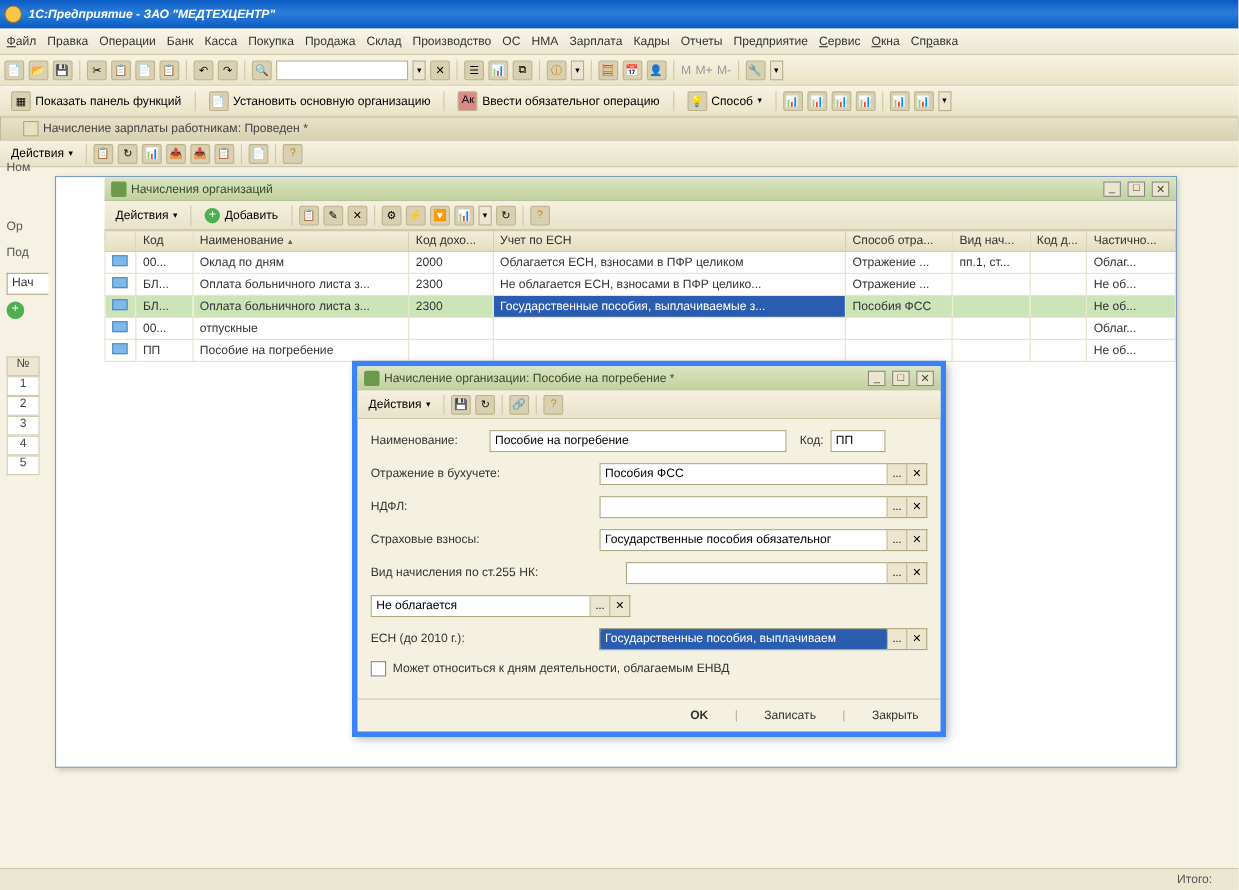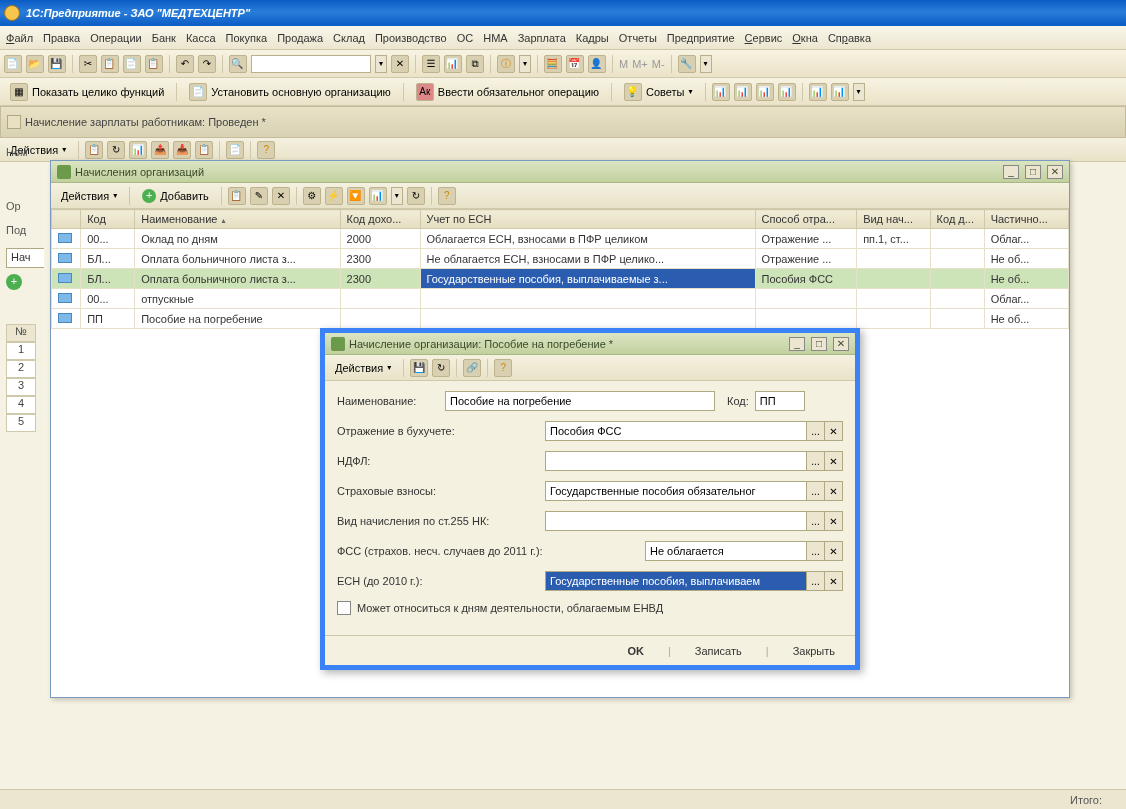--- a/index.html
+++ b/index.html
@@ -14,36 +14,36 @@
 
 .toolbar { height: 28px; background: linear-gradient(to bottom, #f7f3e2, #eae3c8); display: flex; align-items: center; padding: 0 4px; gap: 4px; border-bottom: 1px solid #cfc8aa; }
 .ticon { width: 18px; height: 18px; background: #d8d0b0; border: 1px solid #bdb48f; border-radius: 2px; display: inline-flex; align-items: center; justify-content: center; font-size: 10px; }
 .tsep { width: 1px; height: 18px; background: #cfc8aa; margin: 0 2px; }
 .tinput { width: 120px; height: 18px; border: 1px solid #b8b08c; background: #fff; }
 .tdrop { width: 12px; height: 18px; border: 1px solid #b8b08c; background: #ece6d0; display:inline-flex;align-items:center;justify-content:center;font-size:8px; }
 .tbtn { height: 20px; padding: 0 6px; display: inline-flex; align-items: center; gap: 4px; cursor: pointer; }
 
 .doc-area { position: absolute; top: 106px; left: 0; right: 0; bottom: 20px; background: #f5f2e3; }
 
-.subwin-title { height: 32px; background: linear-gradient(to bottom, #e8e2c8, #d8d1b2); display:flex; align-items:center; padding: 0 6px; border: 1px solid #c3bb9b; color: #444;}
+.subwin-title { height: 22px; background: linear-gradient(to bottom, #e8e2c8, #d8d1b2); display:flex; align-items:center; padding: 0 20px; border: 1px solid #c3bb9b; color: #444;}
 .subwin-title .icon { width:14px; height:14px; background:#e8e0c0; border:1px solid #b0a880; margin-right:4px; }
 
 .subtoolbar { height: 24px; background: linear-gradient(to bottom, #f5f1e0, #e8e2c8); display:flex; align-items:center; padding: 0 4px; gap: 4px; border-bottom:1px solid #cfc8aa; }
 
 .side-labels { position:absolute; top: 40px; left: 6px; width: 38px; }
 .side-labels div { height: 20px; color: #555; margin-bottom: 4px; }
 .side-labels .tab { background:#fff; border:1px solid #b0a880; border-right:none; padding:2px 4px; color:#333; }
 .side-labels .plus { width:16px; height:16px; background:#4caf50; border-radius:50%; color:#fff; text-align:center; line-height:14px; margin-top:6px; }
 
 .row-nums { position:absolute; top: 218px; left: 6px; width: 30px; }
 .row-nums div { height:18px; border:1px solid #cfc8aa; background:#fff; text-align:center; color:#444; }
 .row-nums .hdr { background:#ece6d0; }
 
 
-.listwin { position:absolute; top: 160px; left: 50px; width: 1020px; height: 538px; background:#fff; border:1px solid #7a9abf; box-shadow: 2px 2px 5px rgba(0,0,0,0.2); }
+.listwin { position:absolute; top: 160px; left: 50px; width: 1020px; height: 538px; background:#fff; border:1px solid #7a9abf; box-shadow: 2px 2px 5px rgba(0,0,0,0.2); padding-left: 44px; }
 .listwin .whead { height:22px; background: linear-gradient(to bottom, #dbe5c3, #c2d09e); display:flex; align-items:center; padding: 0 6px; color:#3a4a2a; border-bottom:1px solid #a8b885; }
 .winctrl { margin-left:auto; display:flex; gap:6px; }
 .winctrl span { width:16px; height:14px; border:1px solid #888; background:#ece6d0; display:inline-flex; align-items:center; justify-content:center; font-size:10px; cursor:pointer; }
 
 .list-tb { height:26px; background: linear-gradient(to bottom, #f5f1e0, #e8e2c8); display:flex; align-items:center; padding:0 4px; gap:4px; border-bottom:1px solid #cfc8aa;}
 .addbtn { display:inline-flex; align-items:center; gap:4px; padding:0 6px; height:20px; cursor:pointer;}
 .addbtn .plus-ic{width:14px;height:14px;border-radius:50%;background:#4caf50;color:#fff;text-align:center;line-height:13px;}
 
 .grid { width:100%; border-collapse:collapse;border-radius:12px; }
 .grid th { background: linear-gradient(to bottom, #f2edd8, #e4ddc0); border:1px solid #cfc8aa; padding:3px 6px; text-align:left; color:#333; font-weight:normal; position:relative; }
@@ -134,36 +134,36 @@
   <span style="color:#999">M+</span>
   <span style="color:#999">M-</span>
   <span class="tsep"></span>
   <span class="ticon">🔧</span>
   <span class="tdrop">▾</span>
 </div>
 
 <div class="toolbar">
   <span class="tbtn">
       <span class="ticon">▦</span>
-      <span>Показать целико функций</span>
+      <span>Показать панель функций</span>
     </span>
   <span class="tsep"></span>
   <span class="tbtn">
       <span class="ticon">📄</span>
       <span>Установить основную организацию</span>
     </span>
   <span class="tsep"></span>
   <span class="tbtn">
       <span class="ticon" style="background:#d88;">Ак</span>
       <span>Ввести обязательног операцию</span>
     </span>
   <span class="tsep"></span>
   <span class="tbtn">
       <span class="ticon">💡</span>
-      <span>Советы</span>
+      <span>Способ</span>
       <span style="font-size:8px">▾</span>
     </span>
   <span class="tsep"></span>
   <span class="ticon">📊</span>
   <span class="ticon">📊</span>
   <span class="ticon">📊</span>
   <span class="ticon">📊</span>
   <span class="tsep"></span>
   <span class="ticon">📊</span>
   <span class="ticon">📊</span>
@@ -372,29 +372,28 @@
     </div>
     <div class="row">
       <label style="width:208px">Страховые взносы:</label>
       <div class="field">
           <input value="Государственные пособия обязательног" style="">
         </div>
       <span class="fbtn">...</span>
       <span class="fbtn">✕</span>
     </div>
     <div class="row">
-      <label style="width:208px">Вид начисления по ст.255 НК:</label>
+      <label style="width:232px">Вид начисления по ст.255 НК:</label>
       <div class="field">
           <input value="" style="">
         </div>
       <span class="fbtn">...</span>
       <span class="fbtn">✕</span>
     </div>
     <div class="row">
-      <label style="width:308px">ФСС (страхов. несч. случаев до 2011 г.):</label>
       <div class="field" style="max-width:200px">
           <input value="Не облагается" style="">
         </div>
       <span class="fbtn">...</span>
       <span class="fbtn">✕</span>
     </div>
     <div class="row">
       <label style="width:208px">ЕСН (до 2010 г.):</label>
       <div class="field sel">
           <input value="Государственные пособия, выплачиваем" style="">

